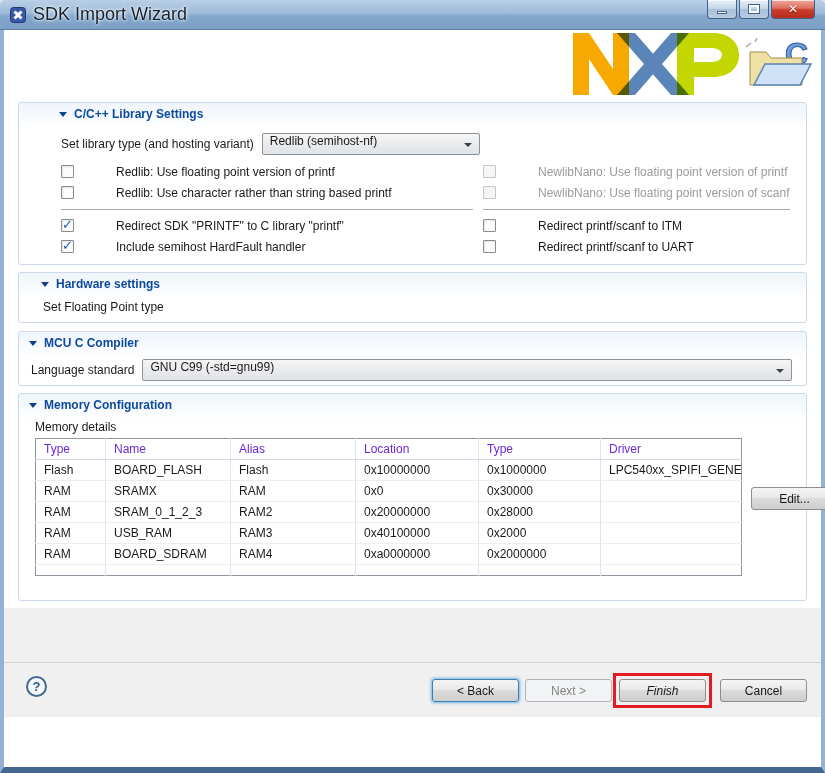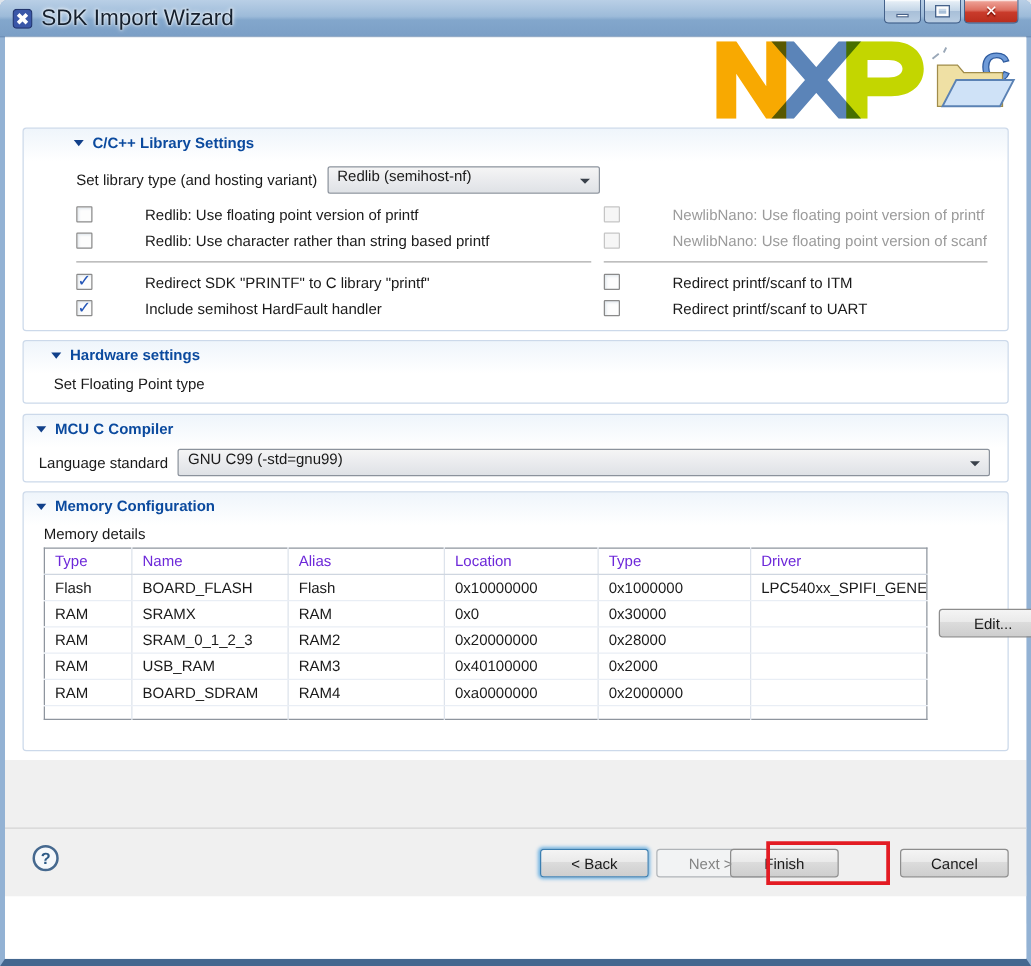--- a/index.html
+++ b/index.html
@@ -89,21 +89,21 @@
   .footer { height:109px; background:#f0f0f0; position:relative; }
   .footer-sep { position:absolute; left:0; right:0; top:54px; height:1px; background:#d4d4d4; }
   .help-btn { position:absolute; left:22px; top:68px; width:21px; height:21px; border:2px solid #46698f;
               border-radius:50%; color:#2c5a86; font-weight:bold; font-size:13px; display:flex;
               align-items:center; justify-content:center; background:#f5f8fb; cursor:default; }
   .btn { position:absolute; top:71px; width:87px; height:23px; border:1px solid #8d8d8d; border-radius:3px;
          background:linear-gradient(180deg,#f4f4f4,#eaeaea 45%,#dcdcdc 46%,#cecece);
          font-family:inherit; font-size:12px; color:#1a1a1a; cursor:default; }
   .btn-back { left:428px; border-color:#3c7fb1; box-shadow:0 0 3px 1px #70b3e2; }
   .btn-next { left:521px; background:#f2f3f4; border-color:#b0b4b8; color:#848484; box-shadow:none; }
-  .btn-finish { left:580px; }
+  .btn-finish { left:615px;font-style:italic; }
   .btn-cancel { left:716px; }
   .finish-highlight { position:absolute; left:609px; top:65px; width:99px; height:35px;
                       border:3px solid #e31b23; pointer-events:none; }
 </style>
 </head>
 <body>
 
 <div class="window">
 
   <div class="titlebar">

